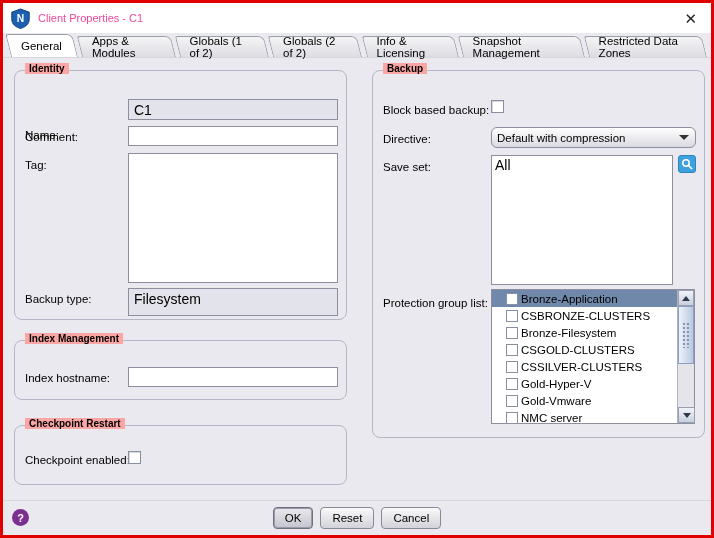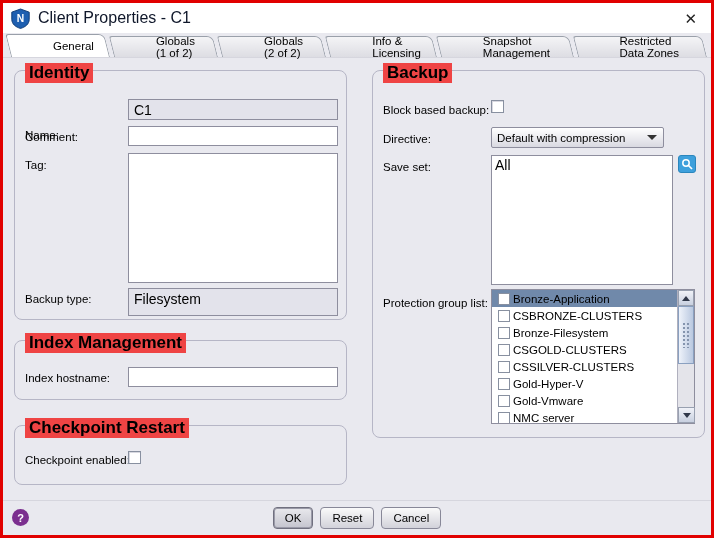--- a/index.html
+++ b/index.html
@@ -7,50 +7,50 @@
   .window {
     width:714px; height:538px; border:3px solid #e10000; background:#e9e9ef;
     display:flex; flex-direction:column; position:relative; overflow:hidden;
   }
   
   .titlebar {
     height:30px; background:#ffffff; display:flex; align-items:center;
     padding:0 10px 0 8px; flex:0 0 auto;
   }
   .nw-icon { width:19px; height:21px; margin-right:8px; flex:0 0 auto; }
-  .title-text { font-size:16px; color:#0f172a; }
+  .title-text { font-size:11px; color:#ec4899; }
   .close-x {
     margin-left:auto; font-size:15px; color:#222; cursor:default; line-height:1;
     padding:2px 4px;
   }
   
   .tabbar {
     height:25px; display:flex; align-items:flex-end; padding-left:8px;
     background:#e9e9ef; border-bottom:1px solid #d6d6de; flex:0 0 auto;
   }
   .tab {
     position:relative; height:21px; padding:0 16px 0 10px; margin-right:4px;
     display:flex; align-items:center; font-size:11.5px; color:#000; cursor:default;
   }
   .tab::before {
     content:""; position:absolute; inset:0; background:linear-gradient(#f4f4f6,#dddde3);
     border:1px solid #9aa0aa; border-bottom:none; border-radius:3px 6px 0 0;
     transform:skewX(14deg); transform-origin:bottom left; z-index:0;
   }
   .tab.active { height:23px; z-index:2; }
   .tab.active::before { background:#ffffff; }
-  .tab span { position:relative; z-index:1;margin-left:32px; }
+  .tab span { position:relative; z-index:1; }
   
   .content { position:relative; flex:1 1 auto; background:#e9e9ef; }
   .group {
     position:absolute; border:1px solid #b6b6c6; border-radius:8px;
   }
   .group-title {
-    position:absolute; top:-8px; left:10px; background:#ef4444; padding:0 4px;
-    font-size:17px; font-weight:bold; color:#000; white-space:nowrap;
+    position:absolute; top:-8px; left:10px; background:#fca5a5; padding:0 4px;
+    font-size:10px; font-weight:bold; color:#000; white-space:nowrap;
   }
   .lbl { position:absolute; font-size:11.5px; color:#000; white-space:nowrap; }
   .field, .ro-field, .ta {
     position:absolute; border:1px solid #8e8e9e; font-size:14px; color:#000;
     font-family:"Liberation Sans", sans-serif;
   }
   .field { background:#ffffff; padding:0 4px; }
   .ro-field { background:#e3e3eb; padding:2px 5px; line-height:16px; }
   .ta { background:#ffffff; resize:none; overflow:hidden; padding:1px 3px; }
   input.field { height:20px; }
@@ -73,21 +73,21 @@
   .mag-btn {
     position:absolute; width:18px; height:18px; border-radius:3px;
     background:#3ea0dc; border:1px solid #2b86bd; display:flex;
     align-items:center; justify-content:center; cursor:default;
   }
   
   .listbox {
     position:absolute; border:1px solid #8e8e9e; background:#ffffff; display:flex;
   }
   .list-items { flex:1 1 auto; overflow:hidden; }
-  .list-row { height:17px; display:flex; align-items:center; padding-left:6px; font-size:11.5px; }
+  .list-row { height:17px; display:flex; align-items:center; padding-left:14px; font-size:11.5px; }
   .list-row.selected { background:#7089aa; }
   .row-check {
     width:12px; height:12px; background:#fff; border:1px solid #8890a0;
     margin-right:3px; flex:0 0 auto;
   }
   .scrollbar {
     flex:0 0 17px; background:#e4e4ea; border-left:1px solid #b0b0be;
     display:flex; flex-direction:column; position:relative;
   }
   .scroll-btn {
@@ -138,20 +138,23 @@
       <path d="M12 1 L23 5 V14 C23 20 18 24 12 25.5 C6 24 1 20 1 14 V5 Z" fill="#1e5fb0" stroke="#0d3a75" stroke-width="1.2"></path>
       <text x="12" y="17.5" text-anchor="middle" font-size="13" font-weight="bold" fill="#ffffff" font-family="Liberation Sans, sans-serif">N</text>
     </svg>
     <span class="title-text">Client Properties - C1</span>
     <span class="close-x">✕</span>
   </div>
 
   <div class="tabbar">
     <div class="tab active">
         <span>General</span>
+      </div>
+    <div class="tab">
+        <span>Apps &amp; Modules</span>
       </div>
     <div class="tab">
         <span>Globals (1 of 2)</span>
       </div>
     <div class="tab">
         <span>Globals (2 of 2)</span>
       </div>
     <div class="tab">
         <span>Info &amp; Licensing</span>
       </div>
@@ -189,21 +192,21 @@
       <div class="checkbox" style="left:113px; top:25px;"></div>
     </div>
 
     <div class="group" style="left:369px; top:12px; width:333px; height:368px;">
       <span class="group-title">Backup</span>
 
       <span class="lbl" style="left:10px; top:33px;">Block based backup:</span>
       <div class="checkbox" style="left:118px; top:29px;"></div>
 
       <span class="lbl" style="left:10px; top:62px;">Directive:</span>
-      <div class="dropdown" style="left:118px; top:56px; width:173px;">
+      <div class="dropdown" style="left:118px; top:56px; width:205px;border-radius:6px;">
         <span>Default with compression</span>
         <span class="dd-arrow"></span>
       </div>
 
       <span class="lbl" style="left:10px; top:90px;">Save set:</span>
       <textarea class="ta" style="left: 118px; top: 84px; width: 182px; height: 130px;">All</textarea>
       <div class="mag-btn" style="left:305px; top:84px;">
         <svg width="12" height="12" viewBox="0 0 12 12">
           <circle cx="5" cy="5" r="3.2" fill="none" stroke="#ffffff" stroke-width="1.5"></circle>
           <line x1="7.5" y1="7.5" x2="11" y2="11" stroke="#ffffff" stroke-width="1.7"></line>

